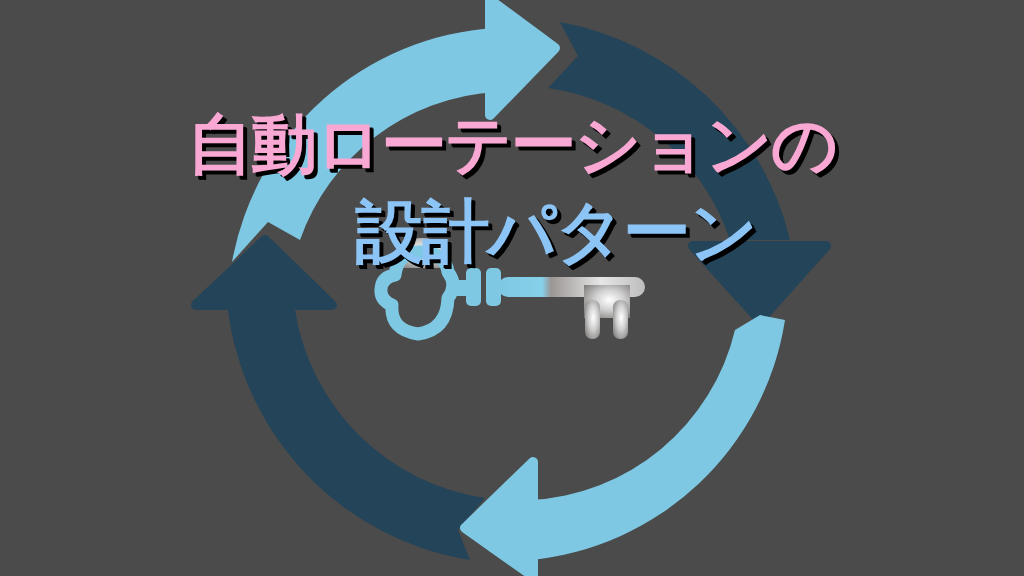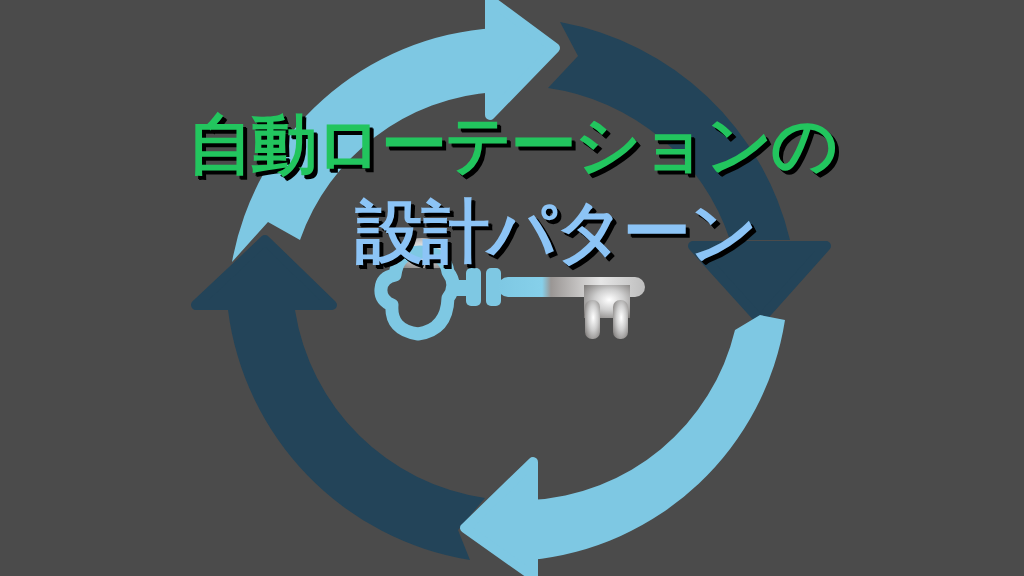--- a/index.html
+++ b/index.html
@@ -9,21 +9,21 @@
     position: relative;
     font-family: "DejaVu Sans", "Liberation Sans", sans-serif;
   }
   .scene { position: absolute; left: 0; top: 0; width: 1024px; height: 576px; }
   .title {
     position: absolute; left: 0; width: 1024px; text-align: center;
     font-weight: bold; letter-spacing: -2px; margin: 0;
     line-height: 1;
   }
   .title-line1 {
-    top: 112px; font-size: 66px; color: #22c55e;
+    top: 112px; font-size: 66px; color: #f9a8d4;
     text-shadow: 3px 3px 0 #000, 4px 4px 0 #000;
   }
   .title-line2 {
     top: 198px; font-size: 68px;
     text-shadow: 3px 3px 0 #000, 4px 4px 0 #000;
     margin-left: 44px;
   }
 </style>
 </head>
 <body>

